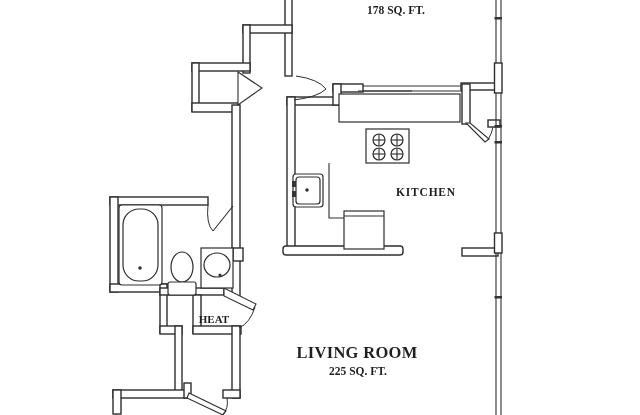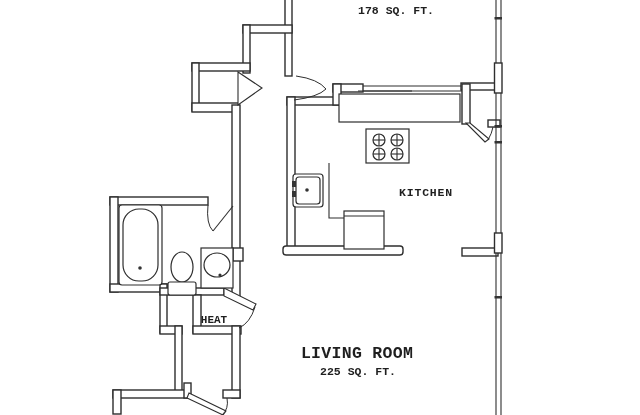--- a/index.html
+++ b/index.html
@@ -1,18 +1,18 @@
 <!DOCTYPE html>
 <html><head>
 <meta charset="utf-8">
 <style>
   html,body{margin:0;padding:0;background:#fff;}
   .stage{
     width:640px;height:415px;position:relative;background:#fff;overflow:hidden;
-    font-family:Liberation Mono, monospace;
+    font-family:Liberation Serif, serif;
   }
   svg{display:block;}
   .wall{fill:#ffffff;stroke:#2e2e2e;stroke-width:1.4;}
   .thin{fill:none;stroke:#2e2e2e;stroke-width:1.1;}
   .fix{fill:#ffffff;stroke:#2e2e2e;stroke-width:1.2;}
   .dark{fill:#333333;stroke:none;}
   .arc{fill:none;stroke:#2e2e2e;stroke-width:1;}
   .leaf{fill:#ffffff;stroke:#2e2e2e;stroke-width:1.1;}
   .lbl{fill:#1f1f1f;font-weight:bold;}
 </style>

